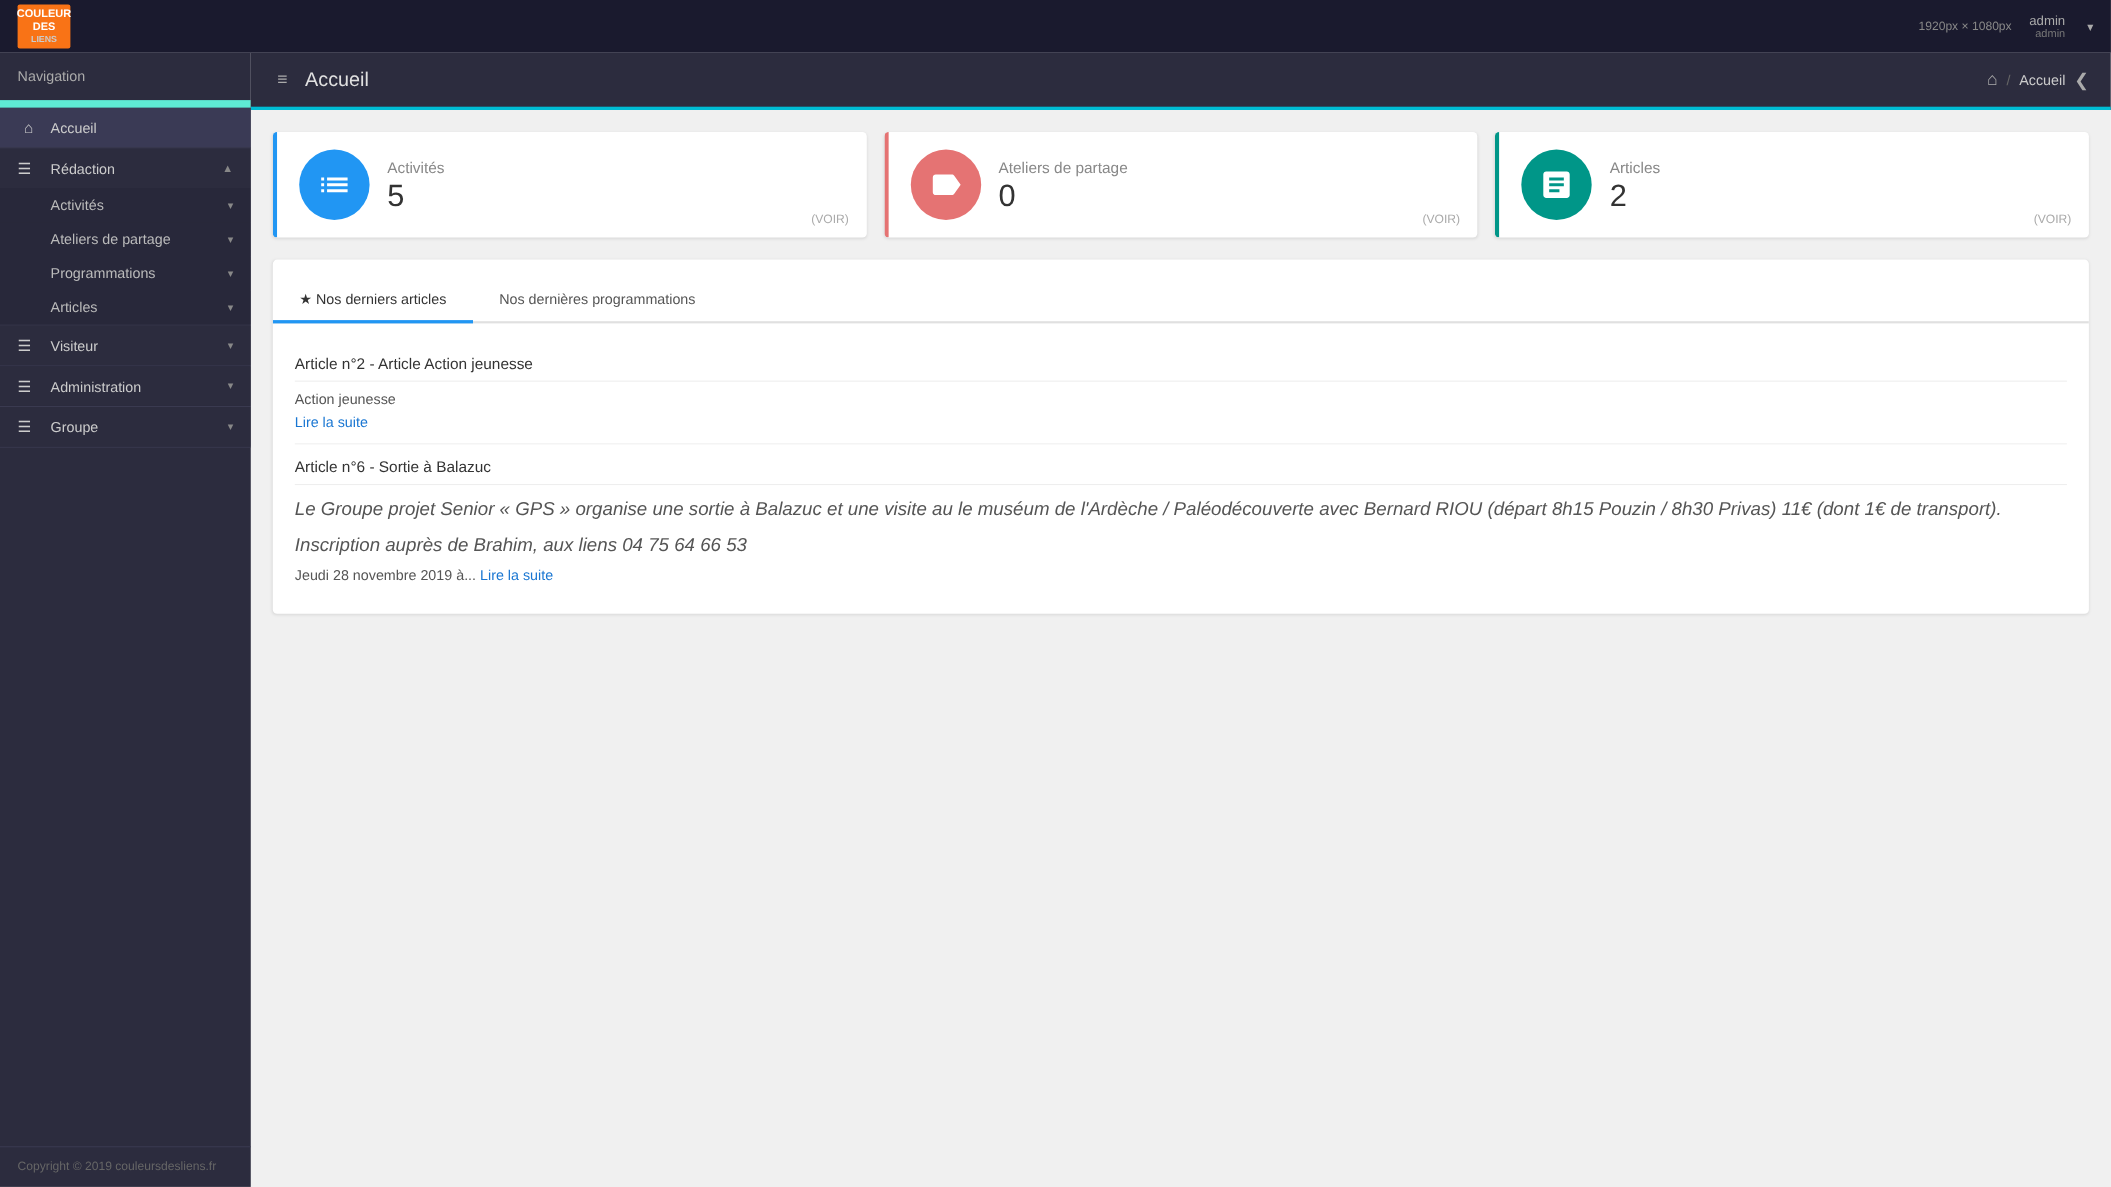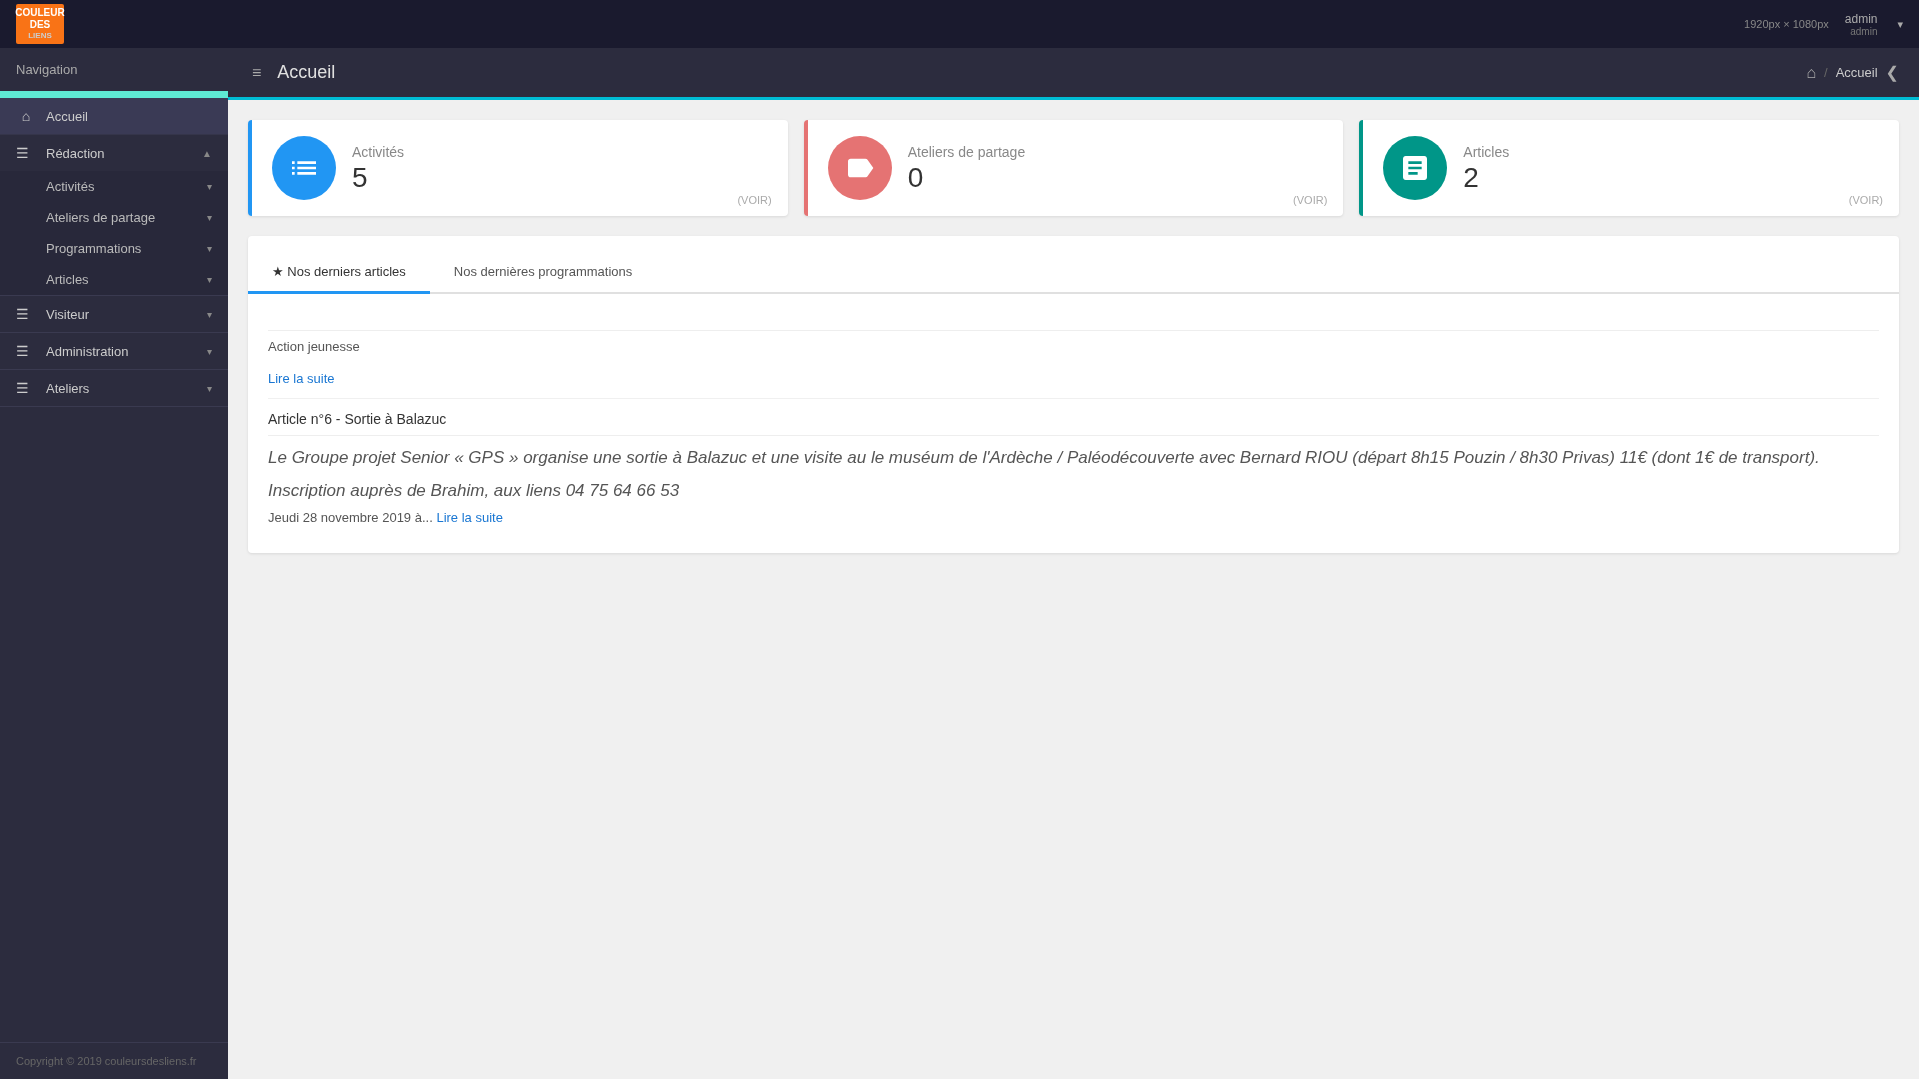--- a/index.html
+++ b/index.html
@@ -287,21 +287,21 @@
     .article-entry:last-child { border-bottom: none; }
     .article-title {
       font-size: 14px;
       color: #333;
       font-weight: 500;
       margin-bottom: 6px;
     }
     .article-category {
       font-size: 13px;
       color: #555;
-      margin-bottom: 17px;
+      margin-bottom: 6px;
     }
     .article-read-more {
       font-size: 13px;
       color: #1976D2;
       cursor: pointer;
     }
     .article-excerpt {
       font-size: 17px;
       color: #555;
       line-height: 1.6;
@@ -394,21 +394,21 @@
         <div class="sidebar-section-header">
           <span class="item-icon">☰</span>
           <span class="item-label">Administration</span>
           <span class="chevron">▾</span>
         </div>
       </div>
 
       <div class="sidebar-section">
         <div class="sidebar-section-header">
           <span class="item-icon">☰</span>
-          <span class="item-label">Ateliers</span>
+          <span class="item-label">Groupe</span>
           <span class="chevron">▾</span>
         </div>
       </div>
 
     </div>
 
     <div class="sidebar-footer">
       <span>Copyright © 2019 couleursdesliens.fr</span>
     </div>
   </div>
@@ -480,20 +480,21 @@
             <span>★ Nos derniers articles</span>
           </div>
           <div class="tab-item">
             <span>Nos dernières programmations</span>
           </div>
         </div>
 
         <div class="tab-content">
 
           <div class="article-entry">
+            <div class="article-title">Article n°2 - Article Action jeunesse</div>
             <div class="article-separator"></div>
             <div class="article-category">Action jeunesse</div>
             <div class="article-read-more">Lire la suite</div>
           </div>
 
           <div class="article-entry">
             <div class="article-title">Article n°6 - Sortie à Balazuc</div>
             <div class="article-separator"></div>
             <div class="article-excerpt">Le Groupe projet Senior « GPS » organise une sortie à Balazuc et une visite au  le muséum de l'Ardèche / Paléodécouverte avec Bernard RIOU (départ 8h15 Pouzin / 8h30 Privas) 11€ (dont 1€ de transport).</div>
             <div class="article-excerpt">Inscription auprès de Brahim, aux liens 04 75 64 66 53</div>

